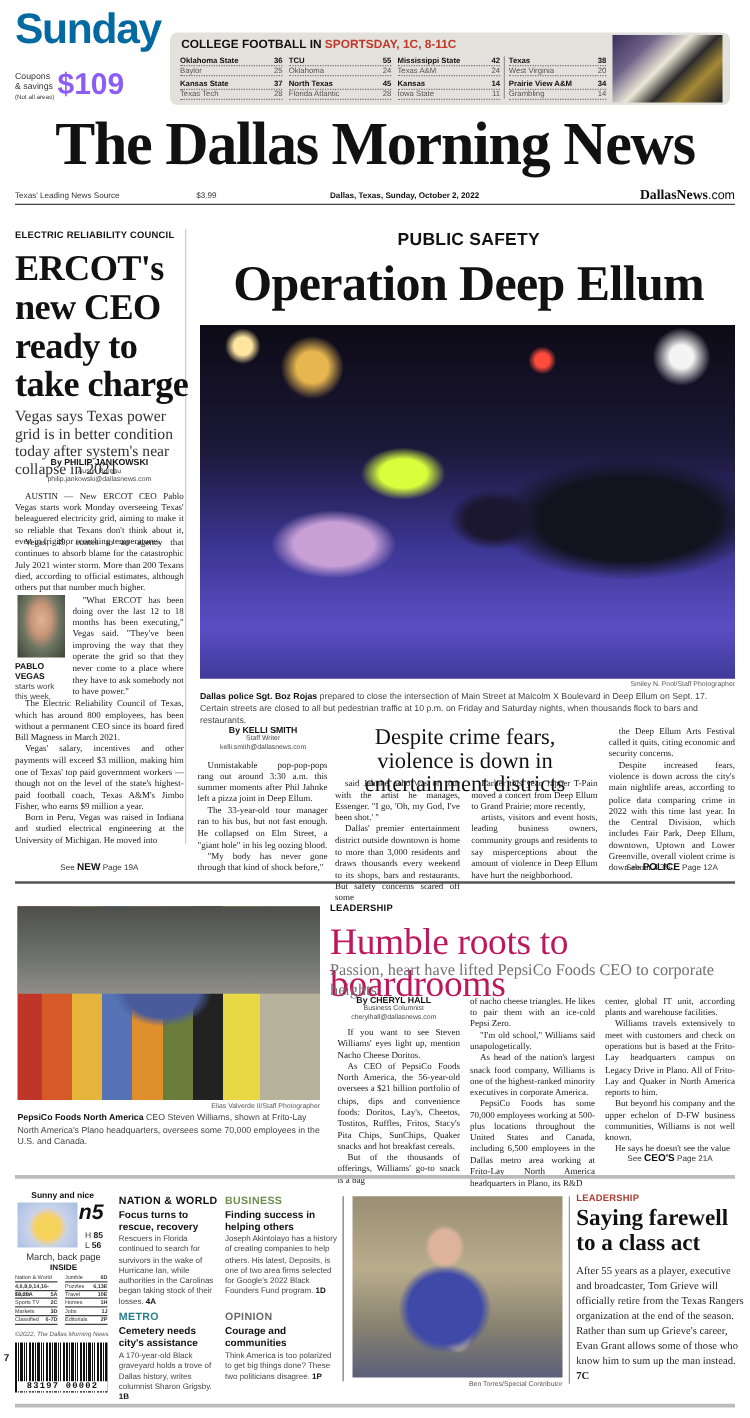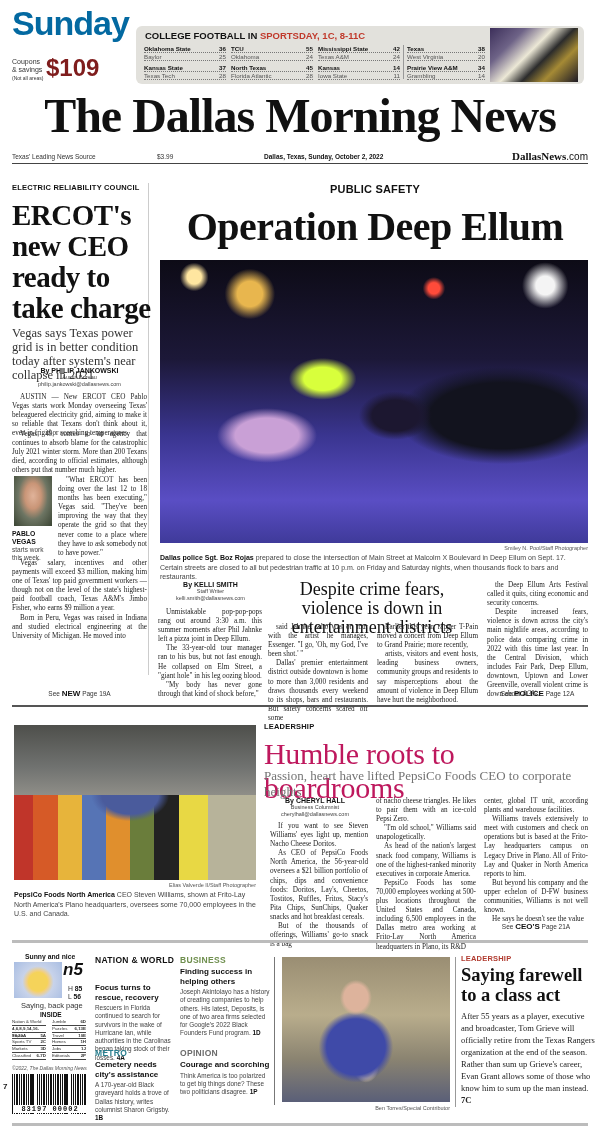--- a/index.html
+++ b/index.html
@@ -2,21 +2,21 @@
 <html><head>
 <meta charset="utf-8">
 <style>
 *{box-sizing:border-box;margin:0;padding:0}
 body{width:600px;height:1134px;background:#fff;position:relative;overflow:hidden;font-family:"Liberation Serif",serif;color:#1a1a1a}
 .abs{position:absolute}
 
 .sunday{left:12px;top:4px;font:bold 34px "Liberation Sans",sans-serif;color:#0369a1;letter-spacing:-1px}
 .coupons{left:12px;top:58px;font:7px "Liberation Sans",sans-serif;line-height:8px;color:#333}
 .coupons .na{font-size:5px}
-.price{left:46px;top:54px;font:bold 24px "Liberation Sans",sans-serif;color:#7f1d1d}
+.price{left:46px;top:54px;font:bold 24px "Liberation Sans",sans-serif;color:#8b5cf6}
 .cfbox{left:136px;top:26px;width:448px;height:58px;background:#e2e1dc;border-radius:6px}
 .cftitle{left:145px;top:30px;font:bold 9.5px "Liberation Sans",sans-serif;color:#111}
 .cftitle span{color:#c0392b}
 .game{position:absolute;font:6.2px "Liberation Sans",sans-serif;width:82px}
 .game .r{display:flex;justify-content:space-between;border-bottom:1px dotted #777;height:8px;line-height:8px}
 .game .w{font-weight:bold;color:#111}
 .game .l{color:#555}
 .cfphoto{left:490px;top:28px;width:88px;height:54px;background:linear-gradient(135deg,#3c2f5a 0%,#6e6387 25%,#ece8d6 45%,#2b2b2b 60%,#a58a35 75%,#1d1a25 100%)}
 .masthead{left:0;top:88px;width:600px;text-align:center;font:bold 48px "Liberation Serif",serif;color:#111;letter-spacing:-1px;transform:scaleY(1.02)}
 .strip{left:12px;top:150px;width:576px;height:14px;font:6.5px "Liberation Sans",sans-serif;color:#333;border-bottom:1.5px solid #444}
@@ -214,26 +214,27 @@
   <p>Vegas, 49, comes to an agency that continues to absorb blame for the catastrophic July 2021 winter storm. More than 200 Texans died, according to official estimates, although others put that number much higher.</p>
 </div>
 <div class="abs portrait"></div>
 <div class="abs pcap">
   <b>PABLO VEGAS</b><br><span>starts work this week.</span>
 </div>
 <div class="abs body" style="left:58px;top:476px;width:89px;height:82px;overflow:hidden">
   <p>"What ERCOT has been doing over the last 12 to 18 months has been executing," Vegas said. "They've been improving the way that they operate the grid so that they never come to a place where they have to ask somebody not to have power."</p>
 </div>
 <div class="abs body" style="left:12px;top:559px;width:135px">
+  <p>The Electric Reliability Council of Texas, which has around 800 employees, has been without a permanent CEO since its board fired Bill Magness in March 2021.</p>
   <p>Vegas' salary, incentives and other payments will exceed $3 million, making him one of Texas' top paid government workers — though not on the level of the state's highest-paid football coach, Texas A&amp;M's Jimbo Fisher, who earns $9 million a year.</p>
   <p>Born in Peru, Vegas was raised in Indiana and studied electrical engineering at the University of Michigan. He moved into</p>
 </div>
 <div class="abs see" style="left:12px;top:689px;width:135px"><span>See </span><b>NEW</b><span> Page 19A</span></div>
 
-<div class="abs kicker" style="left:160px;top:183px;width:430px;text-align:center;font-size:11px">PUBLIC SAFETY</div>
+<div class="abs kicker" style="left:160px;top:183px;width:430px;text-align:center;font-size:14px">PUBLIC SAFETY</div>
 <div class="abs mhead">Operation Deep Ellum</div>
 <div class="abs mphoto"></div>
 <div class="abs credit" style="left:160px;top:545px;width:428px">Smiley N. Pool/Staff Photographer</div>
 <div class="abs caption" style="left:160px;top:553px;width:430px"><b>Dallas police Sgt. Boz Rojas</b><span> prepared to close the intersection of Main Street at Malcolm X Boulevard in Deep Ellum on Sept. 17. Certain streets are closed to all but pedestrian traffic at 10 p.m. on Friday and Saturday nights, when thousands flock to bars and restaurants.</span></div>
 
 <div class="abs byline" style="left:158px;top:581px;width:105px">
   <span>By KELLI SMITH</span>
   <span class="t">Staff Writer</span>
   <span class="t">kelli.smith@dallasnews.com</span>
 </div>
@@ -292,21 +293,21 @@
 
 <div class="abs" style="left:12px;top:940px;width:576px;height:3px;background:#bcbcbc"></div>
 
 <div class="abs weather-t">Sunny and nice</div>
 <div class="abs wimg"></div>
 <div class="abs nbc">n5</div>
 <div class="abs hl">
   <span>H</span> <b>85</b><br>
   <span>L</span> <b>56</b>
 </div>
-<div class="abs metro-back">Saying, back page</div>
+<div class="abs metro-back">March, back page</div>
 <div class="abs inside-t">INSIDE</div>
 <div class="abs inside">
   <div class="col" style="left:0">
     <div class="row">
         <span>Nation &amp; World</span>
         <b></b>
       </div>
     <div class="row">
         <b>4,6,8,9,14,16-18,20A</b>
         <b></b>
@@ -355,36 +356,36 @@
       </div>
   </div>
 </div>
 <div class="abs copy">©2022, The Dallas Morning News</div>
 <div class="abs bc7">7</div>
 <div class="abs barcode"></div>
 <div class="abs bcnum">83197   00002</div>
 
 <div class="abs" style="left:95px;top:955px;width:80px">
   <div class="sec" style="color:#111;line-height:10px">NATION &amp; WORLD</div>
-  <div class="sech" style="margin-top:18px">Focus turns to rescue, recovery</div>
+  <div class="sech" style="margin-top:2px">Focus turns to rescue, recovery</div>
   <div class="secb" style="margin-top:2px"><span>Rescuers in Florida continued to search for survivors in the wake of Hurricane Ian, while authorities in the Carolinas began taking stock of their losses.</span> <b>4A</b></div>
 </div>
 <div class="abs" style="left:95px;top:1048px;width:80px">
   <div class="sec" style="color:#2a7f8f">METRO</div>
   <div class="sech" style="margin-top:2px">Cemetery needs city's assistance</div>
   <div class="secb" style="margin-top:2px"><span>A 170-year-old Black graveyard holds a trove of Dallas history, writes columnist Sharon Grigsby.</span> <b>1B</b></div>
 </div>
 <div class="abs" style="left:180px;top:955px;width:90px">
   <div class="sec" style="color:#6f8f4e">BUSINESS</div>
   <div class="sech" style="margin-top:2px">Finding success in helping others</div>
   <div class="secb" style="margin-top:2px"><span>Joseph Akintolayo has a history of creating companies to help others. His latest, Deposits, is one of two area firms selected for Google's 2022 Black Founders Fund program.</span> <b>1D</b></div>
 </div>
 <div class="abs" style="left:180px;top:1048px;width:90px">
   <div class="sec" style="color:#6b6b6b">OPINION</div>
-  <div class="sech" style="margin-top:2px">Courage and scorching</div>
+  <div class="sech" style="margin-top:2px">Courage and communities</div>
   <div class="secb" style="margin-top:2px"><span>Think America is too polarized to get big things done? These two politicians disagree.</span> <b>1P</b></div>
 </div>
 <div class="abs vline" style="left:274px;top:957px;height:148px;background:#777"></div>
 
 <div class="abs gphoto"></div>
 <div class="abs credit" style="left:282px;top:1105px;width:168px">Ben Torres/Special Contributor</div>
 <div class="abs vline" style="left:455px;top:957px;height:150px;background:#999"></div>
 <div class="abs kicker" style="left:461px;top:954px;color:#b03a2e">LEADERSHIP</div>
 <div class="abs sportshead">Saying farewell to a class act</div>
 <div class="abs sportsbody"><span>After 55 years as a player, executive and broadcaster, Tom Grieve will officially retire from the Texas Rangers organization at the end of the season. Rather than sum up Grieve's career, Evan Grant allows some of those who know him to sum up the man instead.</span> <b>7C</b></div>

